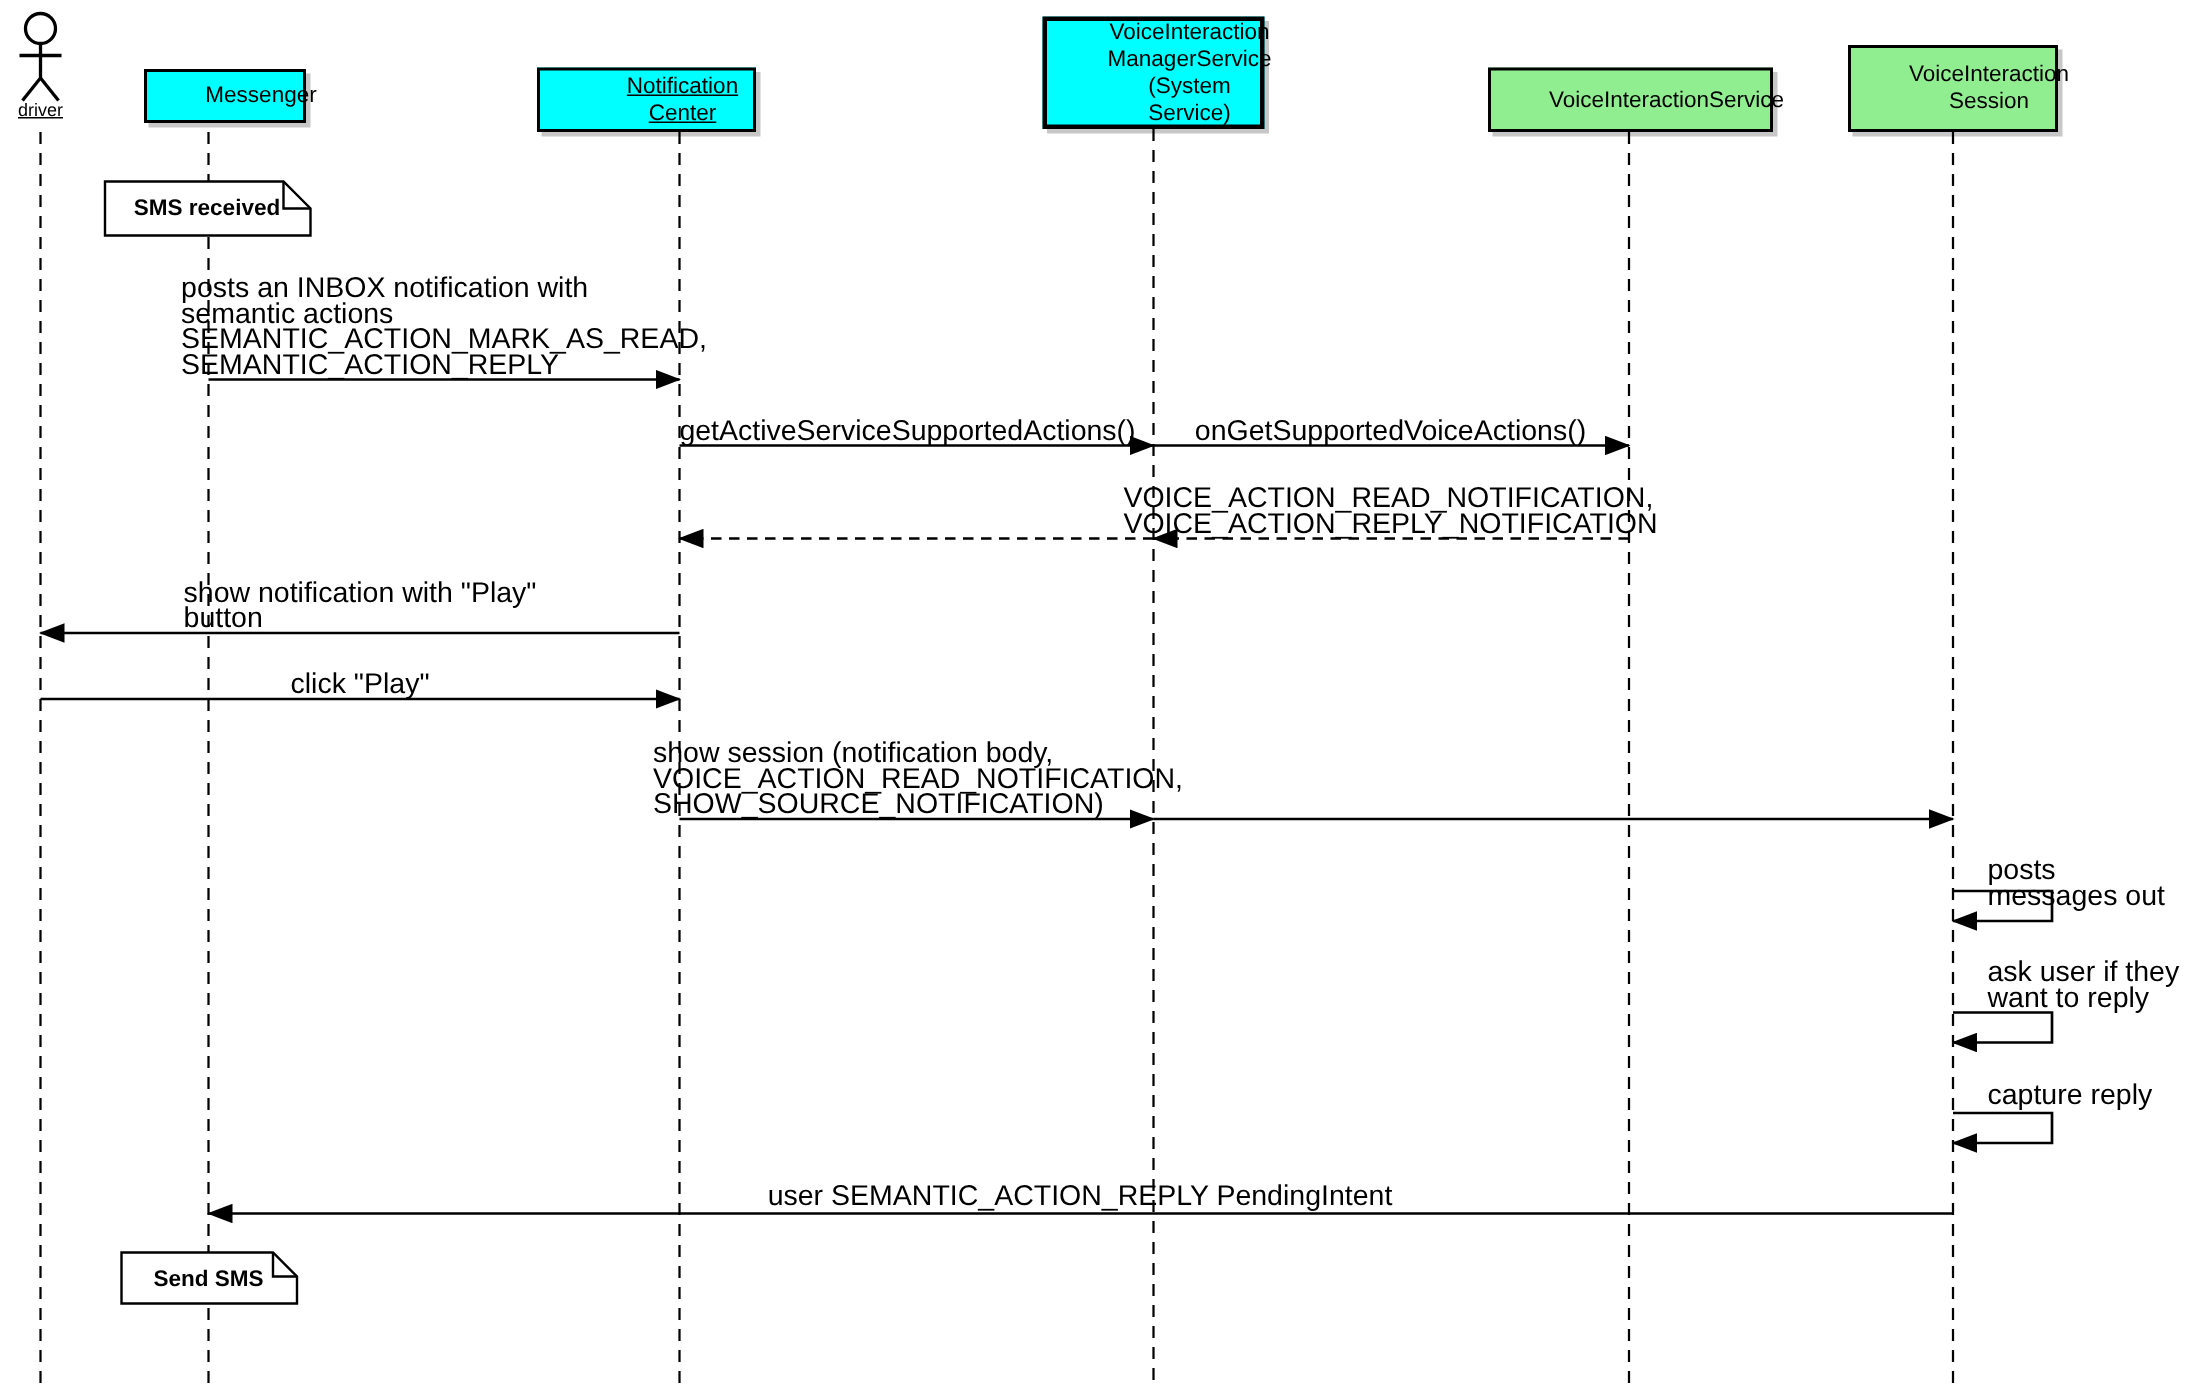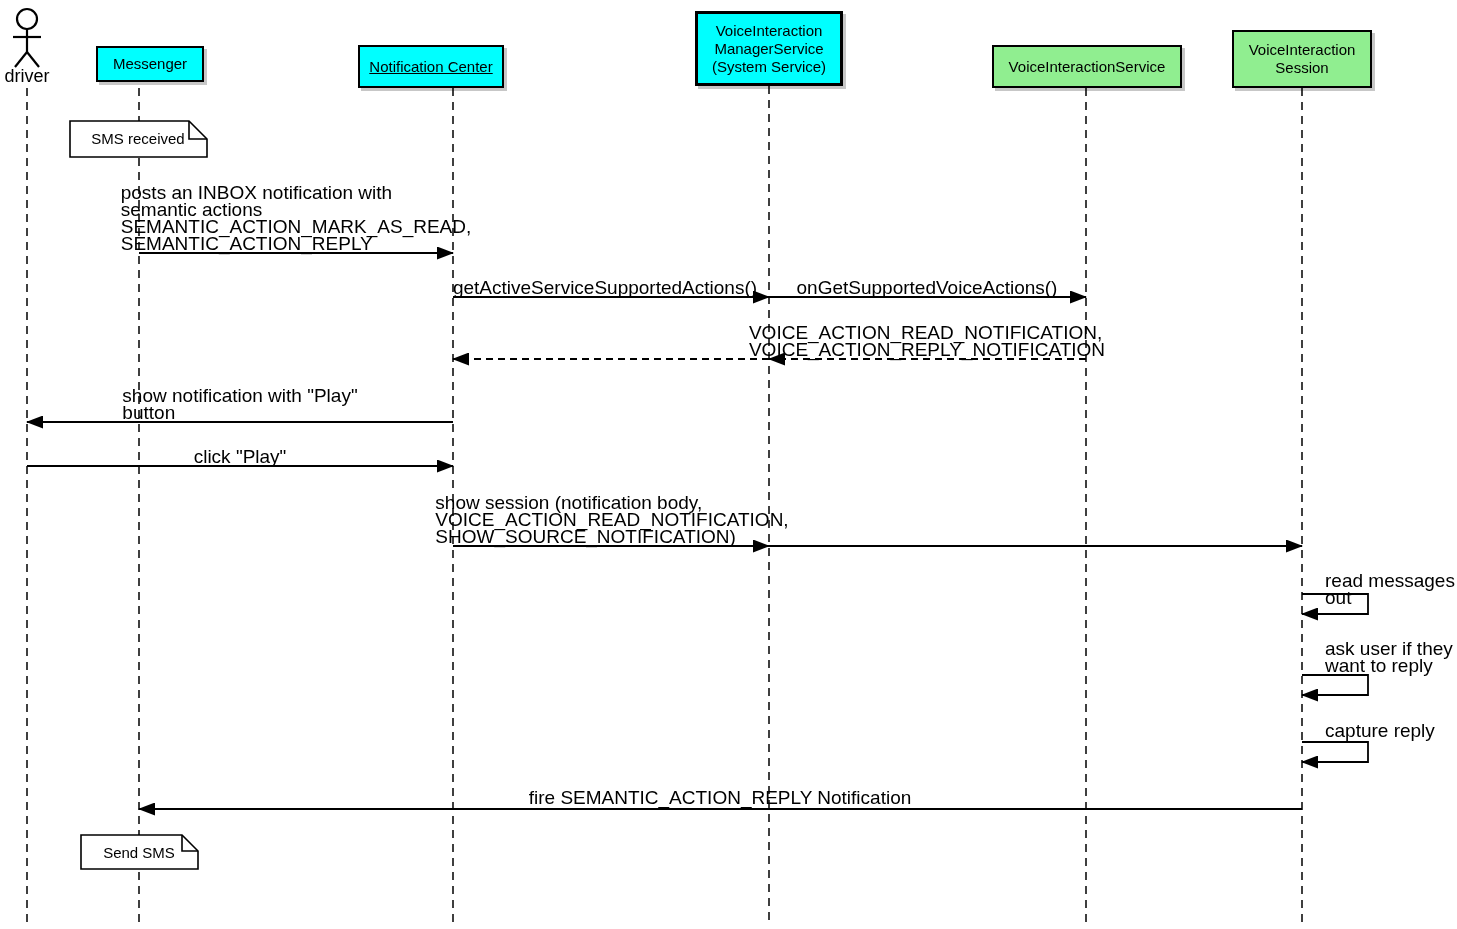--- a/index.html
+++ b/index.html
@@ -4,35 +4,35 @@
 <style>
   html,body{margin:0;padding:0;background:#ffffff;}
   .stage{
     position:relative;width:1457px;height:929px;background:#ffffff;overflow:hidden;
     font-family:"Liberation Sans","DejaVu Sans",sans-serif;color:#000;
   }
   .layer{position:absolute;left:0;top:0;}
   .participant{
     position:absolute;border:2px solid #000;box-shadow:3px 3px 0 rgba(0,0,0,0.22);
     display:flex;align-items:center;justify-content:center;text-align:center;
-    font-size:15px;line-height:18px;white-space:pre-line;box-sizing:border-box;
+    font-size:15px;line-height:18px;white-space:pre-line;box-sizing:border-box;padding-left:48px;
   }
   .p-cyan{background:#00ffff;}
   .p-green{background:#90ee90;}
   .p-thick{border-width:3px;}
   .msg{
     position:absolute;font-size:19px;line-height:17px;white-space:pre-line;
     text-align:left;
   }
   .msg.center{transform:translateX(-50%);}
   .note-text{
-    position:absolute;font-size:15px;transform:translateX(-50%);white-space:nowrap;
+    position:absolute;font-size:15px;transform:translateX(-50%);white-space:nowrap;font-weight:bold;
   }
   .actor-label{
-    position:absolute;font-size:18px;transform:translateX(-50%);white-space:nowrap;
+    position:absolute;font-size:12px;transform:translateX(-50%);white-space:nowrap;text-decoration:underline;
   }
 </style>
 </head>
 <body>
 
 <div class="stage">
 
   <svg class="layer" width="1457" height="929" viewBox="0 0 1457 929">
     <defs>
       <marker id="arr" markerUnits="userSpaceOnUse" markerWidth="17" markerHeight="13" refX="16" refY="6.5" orient="auto">
@@ -105,19 +105,19 @@
   <div class="msg center" style="left:605px;top:279px;">getActiveServiceSupportedActions()</div>
   <div class="msg center" style="left:927px;top:279px;">onGetSupportedVoiceActions()</div>
   <div class="msg center" style="left:927px;top:324px;">VOICE_ACTION_READ_NOTIFICATION,
 VOICE_ACTION_REPLY_NOTIFICATION</div>
   <div class="msg center" style="left:240px;top:387px;">show notification with "Play"
 button</div>
   <div class="msg center" style="left:240px;top:448px;">click "Play"</div>
   <div class="msg center" style="left:612px;top:494px;">show session (notification body,
 VOICE_ACTION_READ_NOTIFICATION,
 SHOW_SOURCE_NOTIFICATION)</div>
-  <div class="msg" style="left:1325px;top:572px;">read messages out</div>
+  <div class="msg" style="left:1325px;top:572px;">posts messages out</div>
   <div class="msg" style="left:1325px;top:640px;">ask user if they
 want to reply</div>
   <div class="msg" style="left:1325px;top:722px;">capture reply</div>
-  <div class="msg center" style="left:720px;top:789px;">fire SEMANTIC_ACTION_REPLY Notification</div>
+  <div class="msg center" style="left:720px;top:789px;">user SEMANTIC_ACTION_REPLY PendingIntent</div>
 
 </div>
 
 </body></html>

